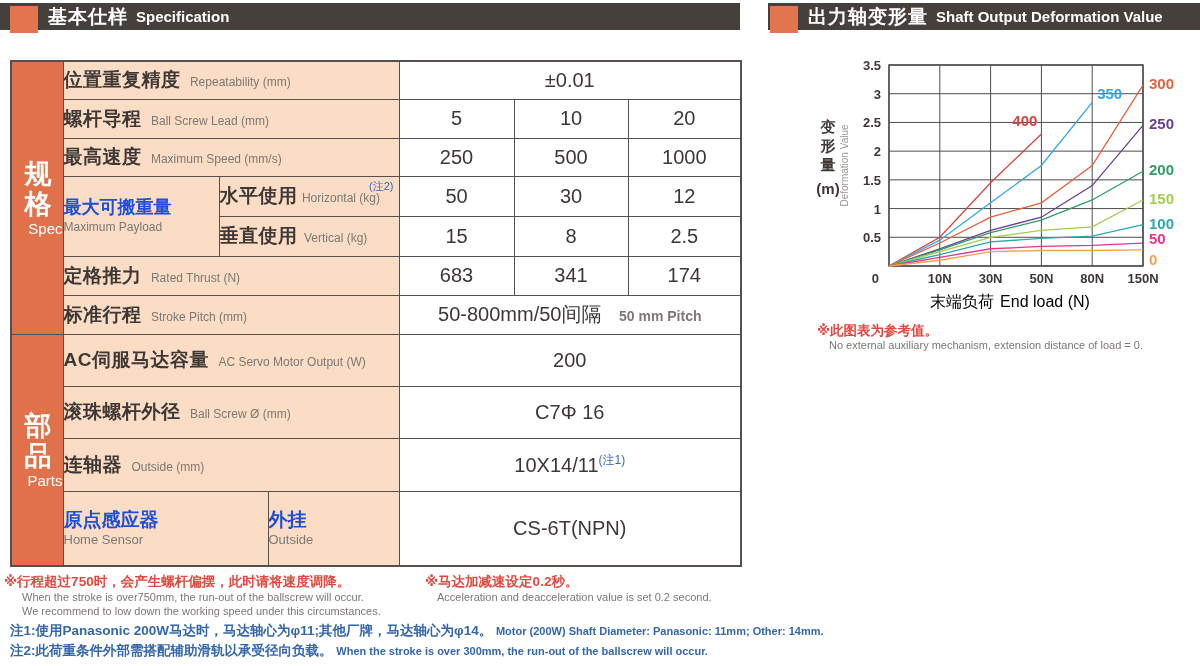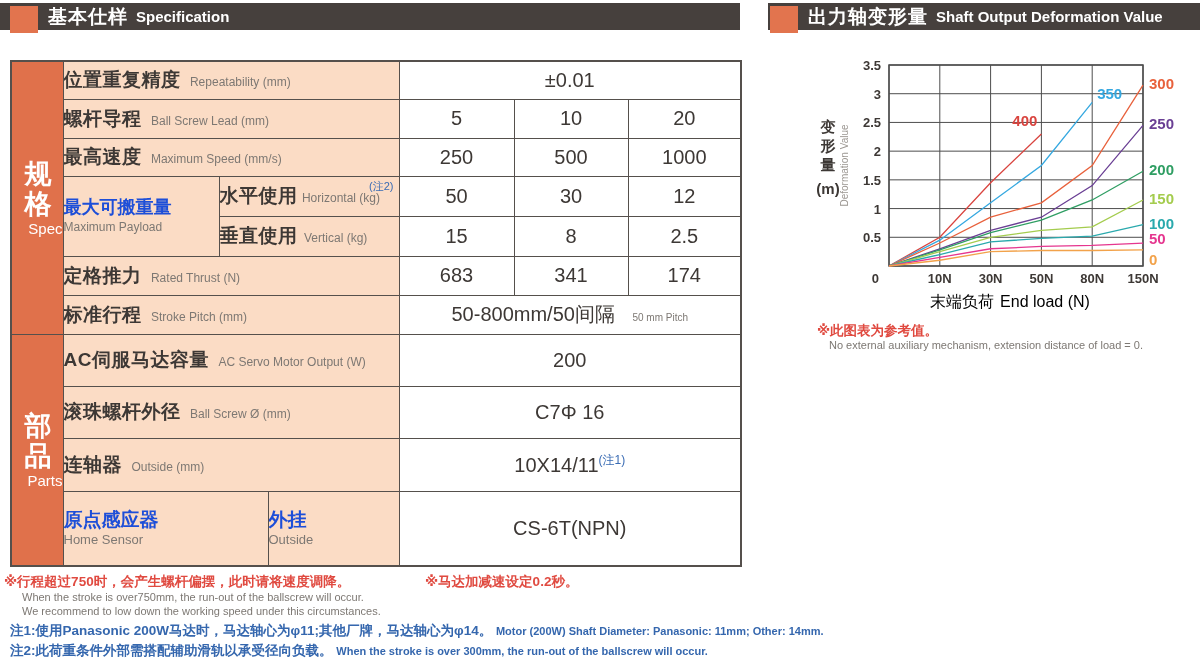--- a/index.html
+++ b/index.html
@@ -19,21 +19,21 @@
   td.group{background:#e0714b;text-align:right;vertical-align:middle;}
   .group-cn{font-weight:bold;font-size:27px;line-height:1.12;width:1.05em;margin:0 auto;word-break:break-all;color:#fff;}
   .group-en{font-size:15px;color:#fff;margin-top:1px;}
   td.lbl{background:#fbdcc5;vertical-align:middle;padding:2px 4px 2px 13px;position:relative;}
   .lbl-cn{font-weight:bold;font-size:19px;color:#3d3835;letter-spacing:0.5px;}
   .lbl-en{font-size:12px;color:#7d7873;margin-left:5px;}
   .lbl-cn-sm{font-weight:bold;font-size:18px;color:#1d4ed8;display:block;line-height:1.15;}
   .lbl-en-blk{font-size:12px;color:#7d7873;display:block;line-height:1.2;margin-top:2px;}
   .sup-note{position:absolute;top:2px;right:5px;font-size:11px;color:#3a6cb4;}
   td.val{background:#fff;text-align:center;vertical-align:middle;font-size:20px;color:#3d3835;}
-  .val-sub{font-size:10px;color:#7d7873;margin-left:12px;}
+  .val-sub{font-size:14px;color:#7d7873;margin-left:12px;font-weight:bold;}
   sup.inline-sup{font-size:12px;color:#3a6cb4;vertical-align:super;}
 
   
   .note-red{position:absolute;font-size:13.5px;font-weight:bold;color:#e04a40;}
   .note-gray{position:absolute;font-size:11px;color:#7d7873;}
   .note-blue{position:absolute;font-size:13.5px;font-weight:bold;color:#3567ae;white-space:nowrap;}
   .note-blue .en{font-size:11px;font-weight:bold;}
 
   
   #chart-svg{position:absolute;left:815px;top:55px;}
@@ -237,20 +237,21 @@
       <text x="195" y="252" text-anchor="middle"><tspan class="xcn">末端负荷</tspan><tspan class="xen" dx="6">End load (N)</tspan></text>
     </svg>
 
   <div class="note-red" style="left:817px;top:322px;">※此图表为参考值。</div>
   <div class="note-gray" style="left:829px;top:339px;">No external auxiliary mechanism, extension distance of load = 0.</div>
 
   <div class="note-red" style="left:4px;top:573px;">※行程超过750时，会产生螺杆偏摆，此时请将速度调降。</div>
   <div class="note-gray" style="left:22px;top:591px;">When the stroke is over750mm, the run-out of the ballscrew will occur.</div>
   <div class="note-gray" style="left:22px;top:605px;">We recommend to low down the working speed under this circumstances.</div>
   <div class="note-red" style="left:425px;top:573px;">※马达加减速设定0.2秒。</div>
+  <div class="note-gray" style="left:437px;top:591px;">Acceleration and deacceleration value is set 0.2 second.</div>
 
   <div class="note-blue" style="left:10px;top:622px;">
     <span>注1:使用Panasonic 200W马达时，马达轴心为φ11;其他厂牌，马达轴心为φ14。</span>
     <span class="en">Motor (200W) Shaft Diameter: Panasonic: 11mm; Other: 14mm.</span>
   </div>
   <div class="note-blue" style="left:10px;top:642px;">
     <span>注2:此荷重条件外部需搭配辅助滑轨以承受径向负载。</span>
     <span class="en">When the stroke is over 300mm, the run-out of the ballscrew will occur.</span>
   </div>
 

